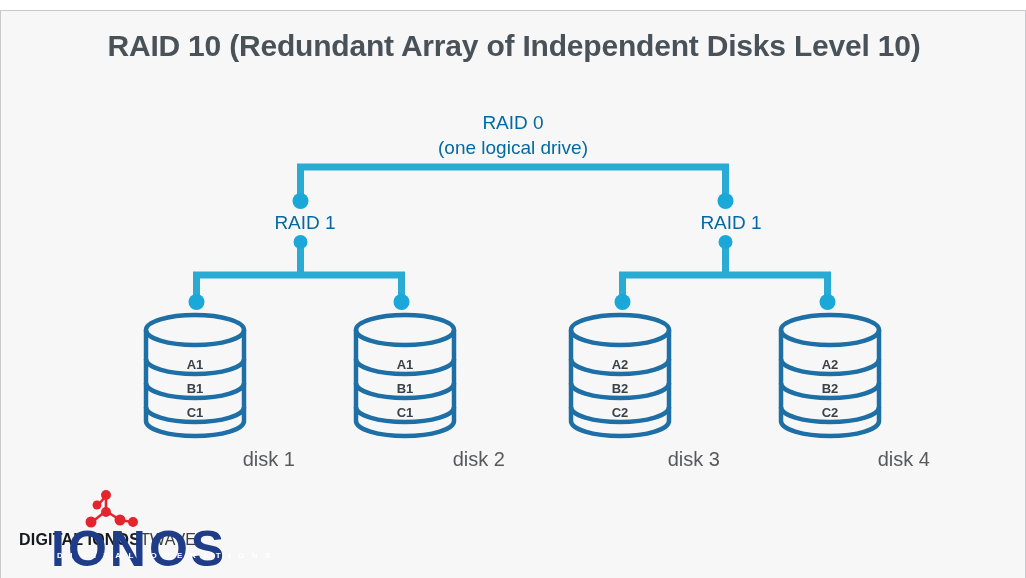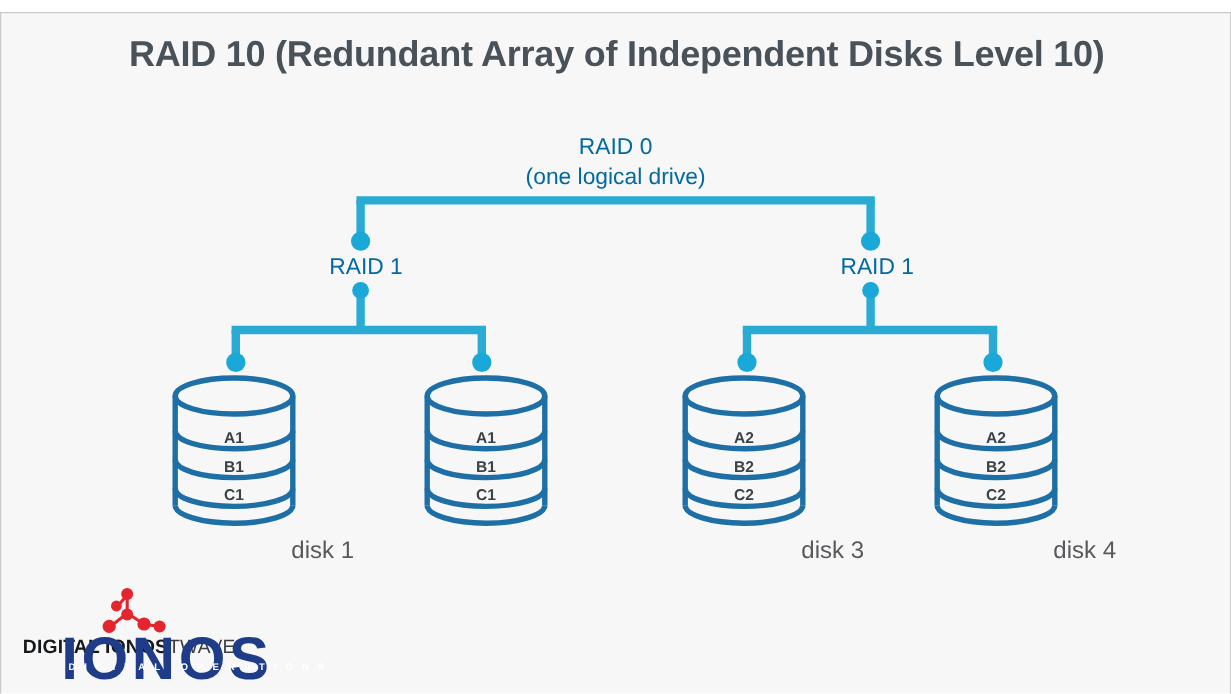--- a/index.html
+++ b/index.html
@@ -234,20 +234,21 @@
         <path d="M4,65 A49,15 0 0 0 102,65"></path>
         <path d="M4,89 A49,15 0 0 0 102,89"></path>
       </g>
       <text class="band-text" x="53" y="51" text-anchor="middle">A2</text>
       <text class="band-text" x="53" y="75" text-anchor="middle">B2</text>
       <text class="band-text" x="53" y="99" text-anchor="middle">C2</text>
     </svg>
   </div>
 
   <div class="disk-label" id="disk1-label">disk 1</div>
+  <div class="disk-label" id="disk2-label">disk 2</div>
   <div class="disk-label" id="disk3-label">disk 3</div>
   <div class="disk-label" id="disk4-label">disk 4</div>
 
   <div id="logo-area">
     <svg id="molecule" viewBox="0 0 70 42" xmlns="http://www.w3.org/2000/svg">
       <g stroke="#e3262d" stroke-width="2.6" fill="none">
         <path d="M33,7 L33,22"></path>
           <path d="M33,22 L19,33"></path>
         <path d="M33,22 L47,31"></path>
           <path d="M47,31 L59,33"></path>

